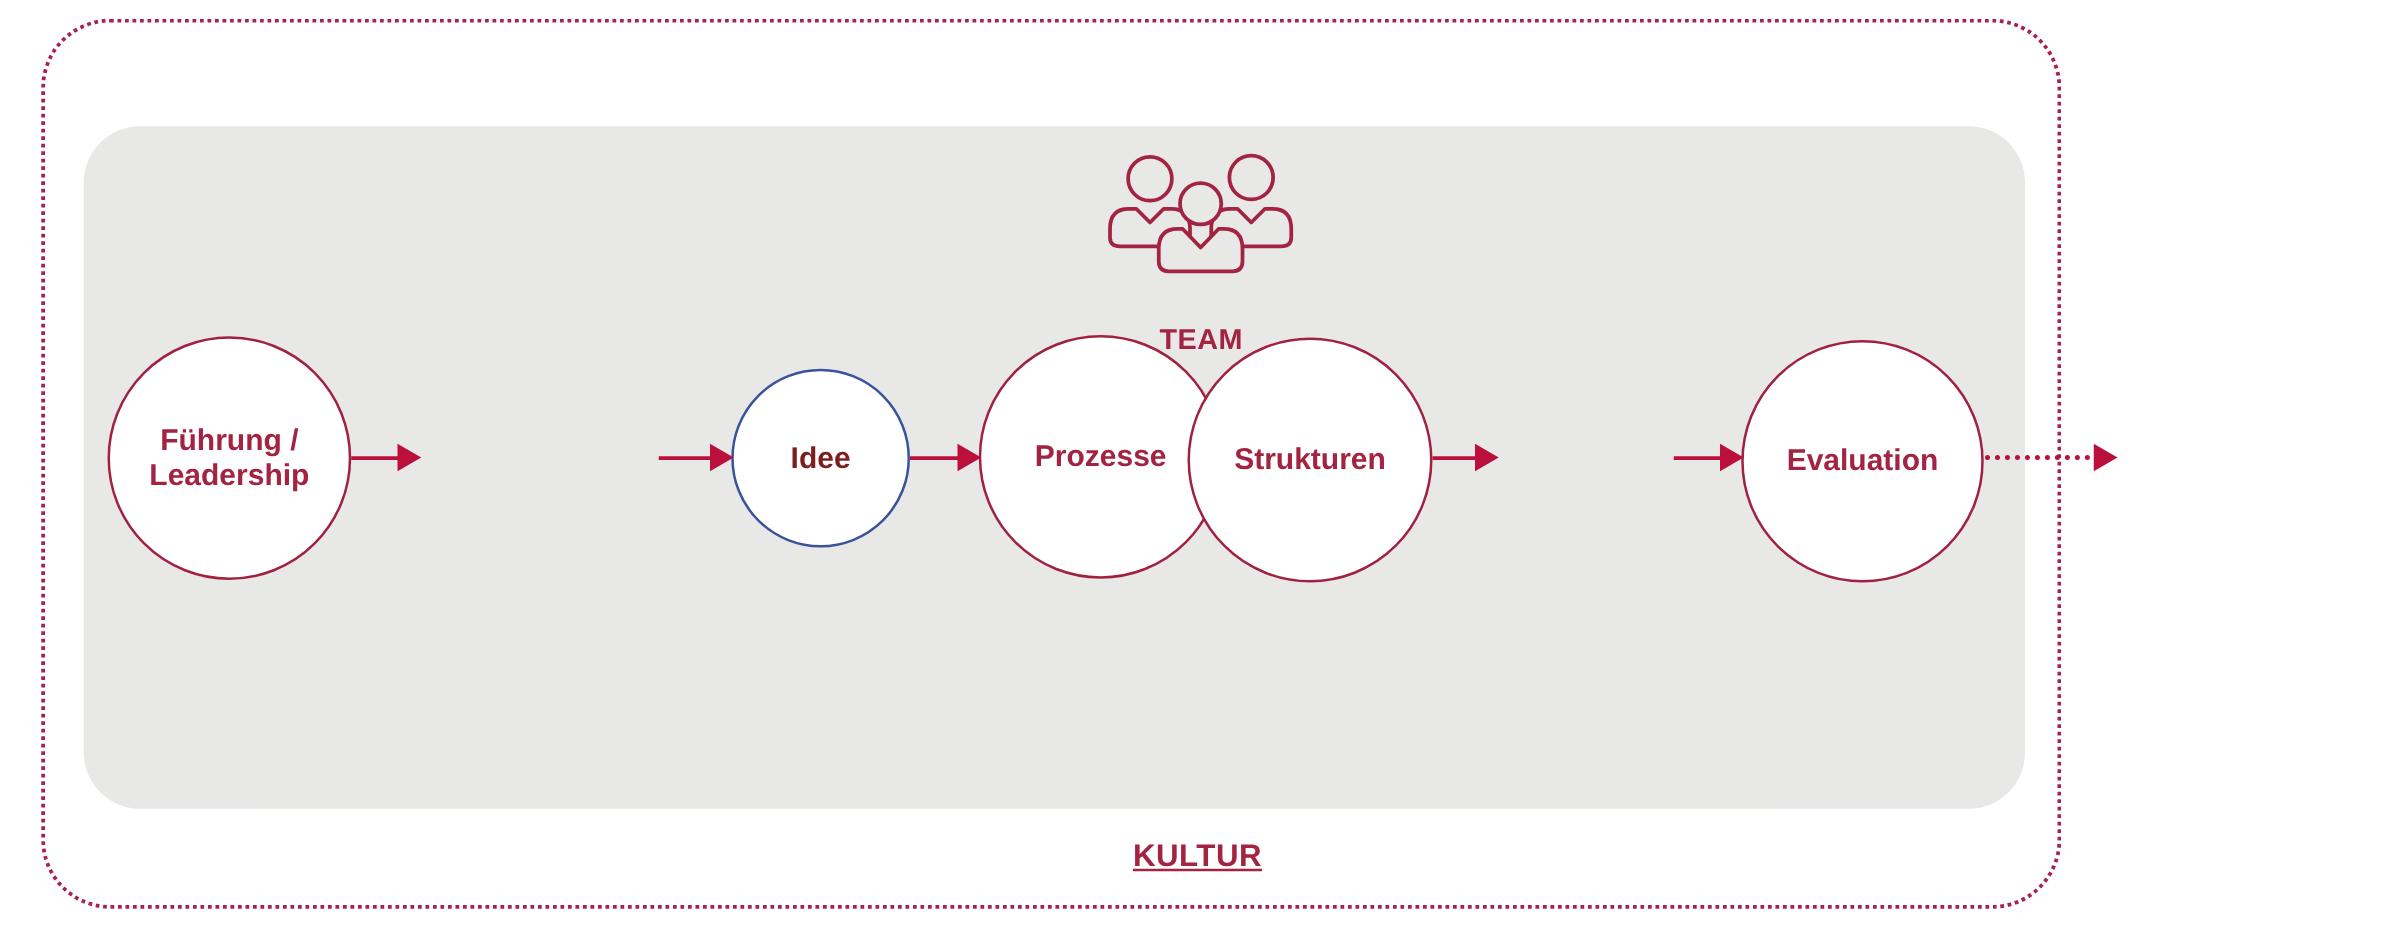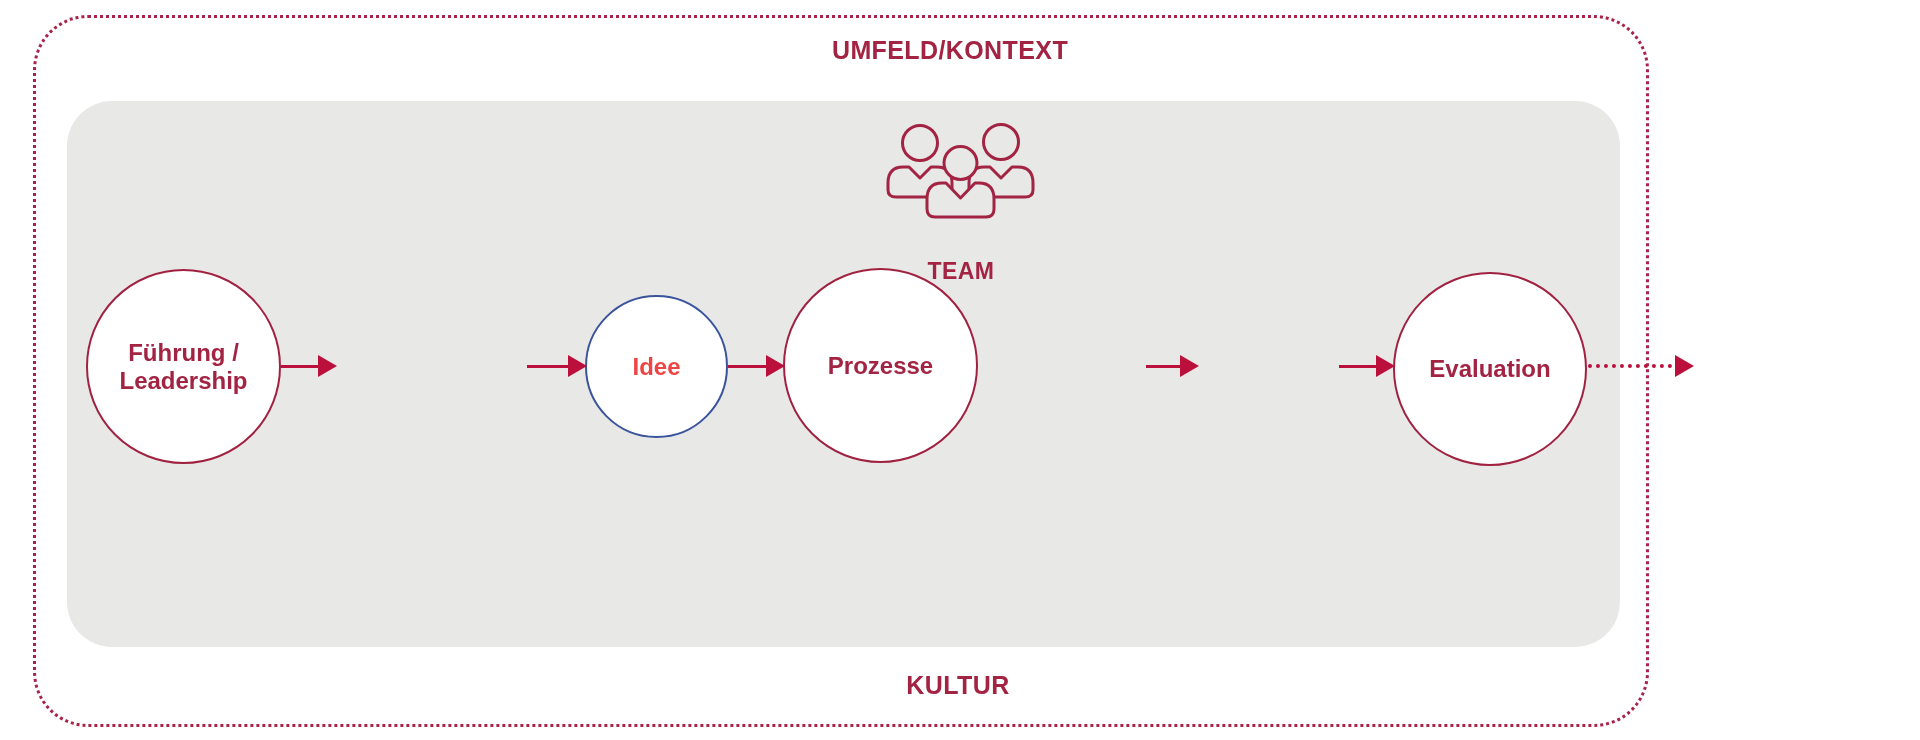--- a/index.html
+++ b/index.html
@@ -32,37 +32,37 @@
     position: absolute;
     transform: translateX(-50%);
     color: #a32342;
     font-weight: 700;
     font-size: 25px;
     letter-spacing: 0.4px;
     white-space: nowrap;
   }
   .label-umfeld { left: 950px; top: 36px; }
   .label-team   { left: 961px; top: 258px; font-size: 23px; }
-  .label-kultur { left: 958px; top: 671px; }
+  .label-kultur { left: 958px; top: 671px; text-decoration: underline; }
 
   .team-icon { position: absolute; left: 886px; top: 97px; }
 
   
   .node {
     position: absolute;
     border-radius: 50%;
     background: #ffffff;
     box-sizing: border-box;
     display: flex;
     align-items: center;
     justify-content: center;
     text-align: center;
   }
   .node.red  { border: 2.5px solid #a02140; color: #a32342; }
-  .node.blue { border: 2.5px solid #3a549c; color: #ef4444; }
+  .node.blue { border: 2.5px solid #3a549c; color: #7f1d1d; }
   .node-label {
     white-space: pre-line;
     font-size: 24px;
     line-height: 28px;
     font-weight: 600;
   }
 
   
   .arrow { position: absolute; top: 355px; height: 22px; }
   .arrow .shaft {
@@ -82,21 +82,20 @@
 </style>
 </head>
 <body>
 
 <div class="stage">
 
   <div class="context-box"></div>
 
   <div class="panel"></div>
 
-  <div class="section-label label-umfeld">UMFELD/KONTEXT</div>
 
   <svg class="team-icon" width="150" height="128" viewBox="0 0 150 128">
     <g stroke="#a32342" stroke-width="3" fill="#e8e8e7" stroke-linejoin="round">
       <circle cx="34" cy="46" r="17.5"></circle>
       <circle cx="115" cy="45" r="17.5"></circle>
       <path d="M 2 86 Q 2 70 17 70 L 23 70 L 34 81 L 45 70 L 51 70 Q 66 70 66 86 L 66 93 Q 66 100 58 100 L 10 100 Q 2 100 2 93 Z"></path>
       <path d="M 83 86 Q 83 70 98 70 L 104 70 L 115 81 L 126 70 L 132 70 Q 147 70 147 86 L 147 93 Q 147 100 139 100 L 91 100 Q 83 100 83 93 Z"></path>
       <circle cx="74.5" cy="66" r="16.5"></circle>
       <path d="M 41 102 Q 41 86 56 86 L 60 86 L 74.5 101 L 89 86 L 93 86 Q 108 86 108 102 L 108 112 Q 108 120 100 120 L 49 120 Q 41 120 41 112 Z"></path>
     </g>
@@ -111,20 +110,23 @@
 
 
   <div class="node blue" style="left:585px;top:295px;width:143px;height:143px">
     <span class="node-label">Idee</span>
   </div>
 
   <div class="node red" style="left:783px;top:268px;width:195px;height:195px">
     <span class="node-label">Prozesse</span>
   </div>
 
+  <div class="node red" style="left:950px;top:270px;width:196px;height:196px">
+    <span class="node-label">Strukturen</span>
+  </div>
 
 
 
   <div class="node red" style="left:1393px;top:272px;width:194px;height:194px">
     <span class="node-label">Evaluation</span>
   </div>
 
 
   <div class="arrow" style="left:281px;width:56px">
     <span class="shaft"></span>

